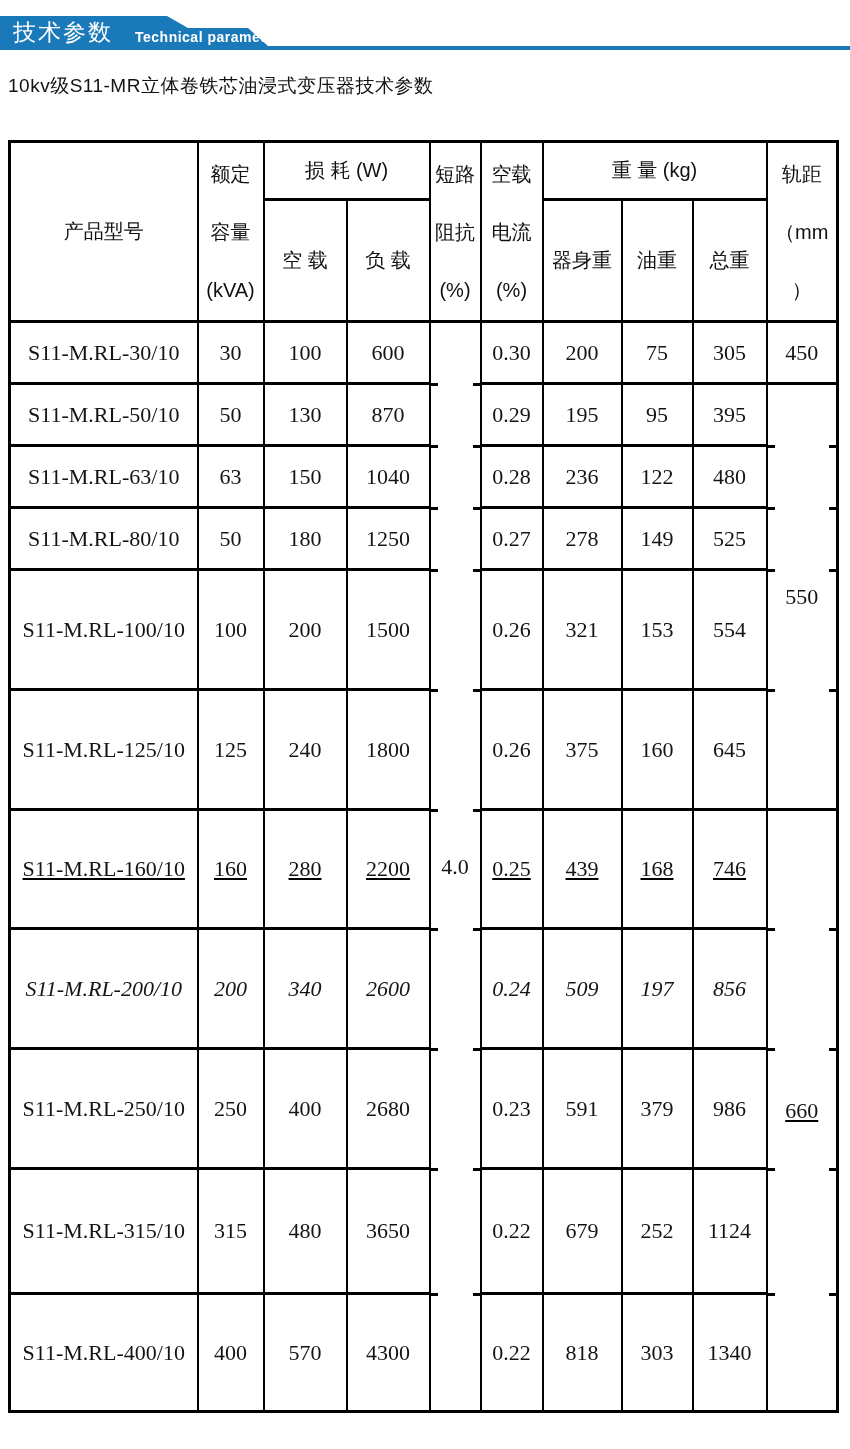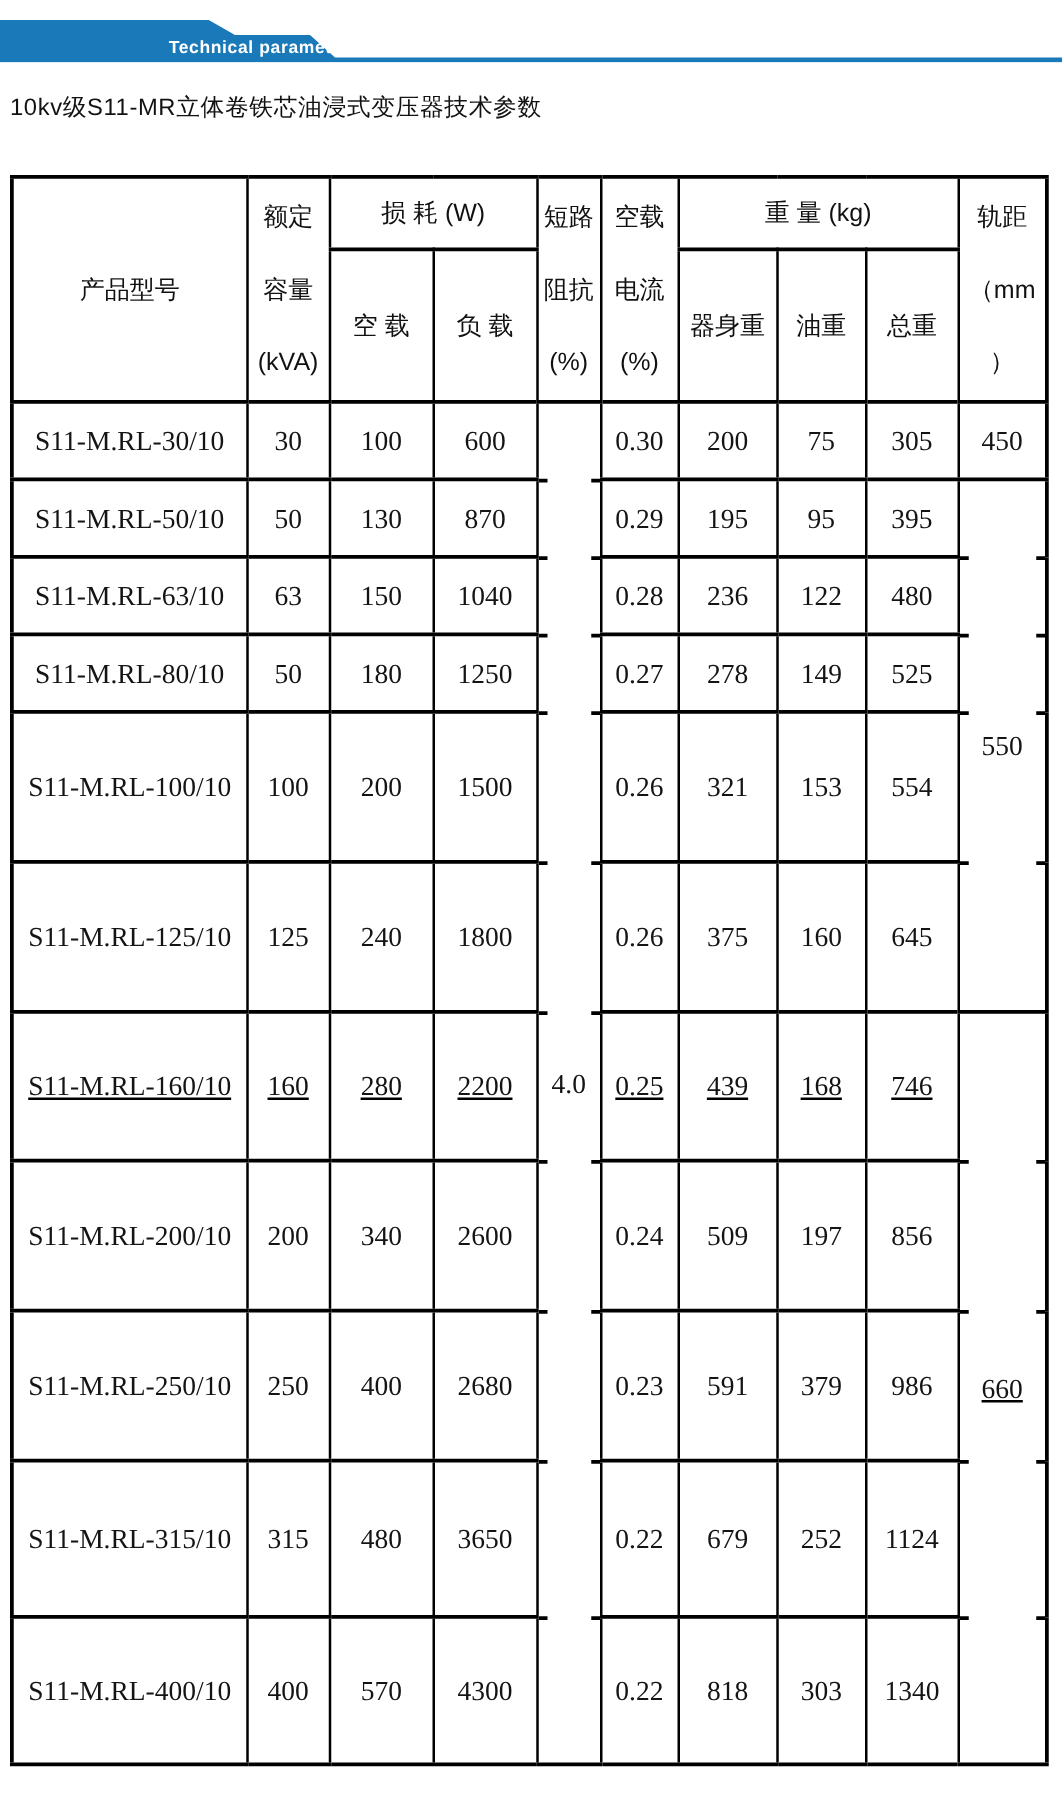--- a/index.html
+++ b/index.html
@@ -8,21 +8,21 @@
     font-family:"Liberation Sans","DejaVu Sans",sans-serif;
   }
   
   .banner{position:relative;height:50px;width:850px;}
   .banner-shape{
     position:absolute;left:0;top:16px;width:850px;height:34px;
     clip-path:polygon(0 0,167px 0,188px 12px,248px 12px,268px 30px,850px 30px,850px 34px,0 34px);
   }
   .banner-zh{
     position:absolute;left:13px;top:17px;height:30px;line-height:30px;
-    color:#fff;font-size:18px;font-weight:700;letter-spacing:2px;margin-top:28px;
+    color:#fff;font-size:23px;font-weight:400;letter-spacing:2px;
   }
   .banner-en{
     position:absolute;left:135px;top:28px;height:18px;line-height:18px;
     color:#fff;font-size:14px;font-weight:700;letter-spacing:0.5px;
   }
   
   .doc-title{
     margin:23px 0 0 8px;font-size:19px;color:#121212;letter-spacing:0.5px;
   }
   
@@ -171,21 +171,21 @@
         <td class="model">S11-M.RL-160/10</td>
         <td class="num">160</td>
         <td class="num">280</td>
         <td class="num">2200</td>
         <td class="num">0.25</td>
         <td class="num">439</td>
         <td class="num">168</td>
         <td class="num">746</td>
         <td class="num" rowspan="5" style="position: relative;">660<div class="tick" style="top: 117px; left: 0px;"></div><div class="tick" style="top: 117px; right: 0px;"></div><div class="tick" style="top: 237px; left: 0px;"></div><div class="tick" style="top: 237px; right: 0px;"></div><div class="tick" style="top: 357px; left: 0px;"></div><div class="tick" style="top: 357px; right: 0px;"></div><div class="tick" style="top: 482px; left: 0px;"></div><div class="tick" style="top: 482px; right: 0px;"></div></td>
       </tr>
-      <tr style="height: 120px;">
+      <tr style="height: 120px; font-style: italic;">
         <td class="model">S11-M.RL-200/10</td>
         <td class="num">200</td>
         <td class="num">340</td>
         <td class="num">2600</td>
         <td class="num">0.24</td>
         <td class="num">509</td>
         <td class="num">197</td>
         <td class="num">856</td>
       </tr>
       <tr style="height: 120px;">

